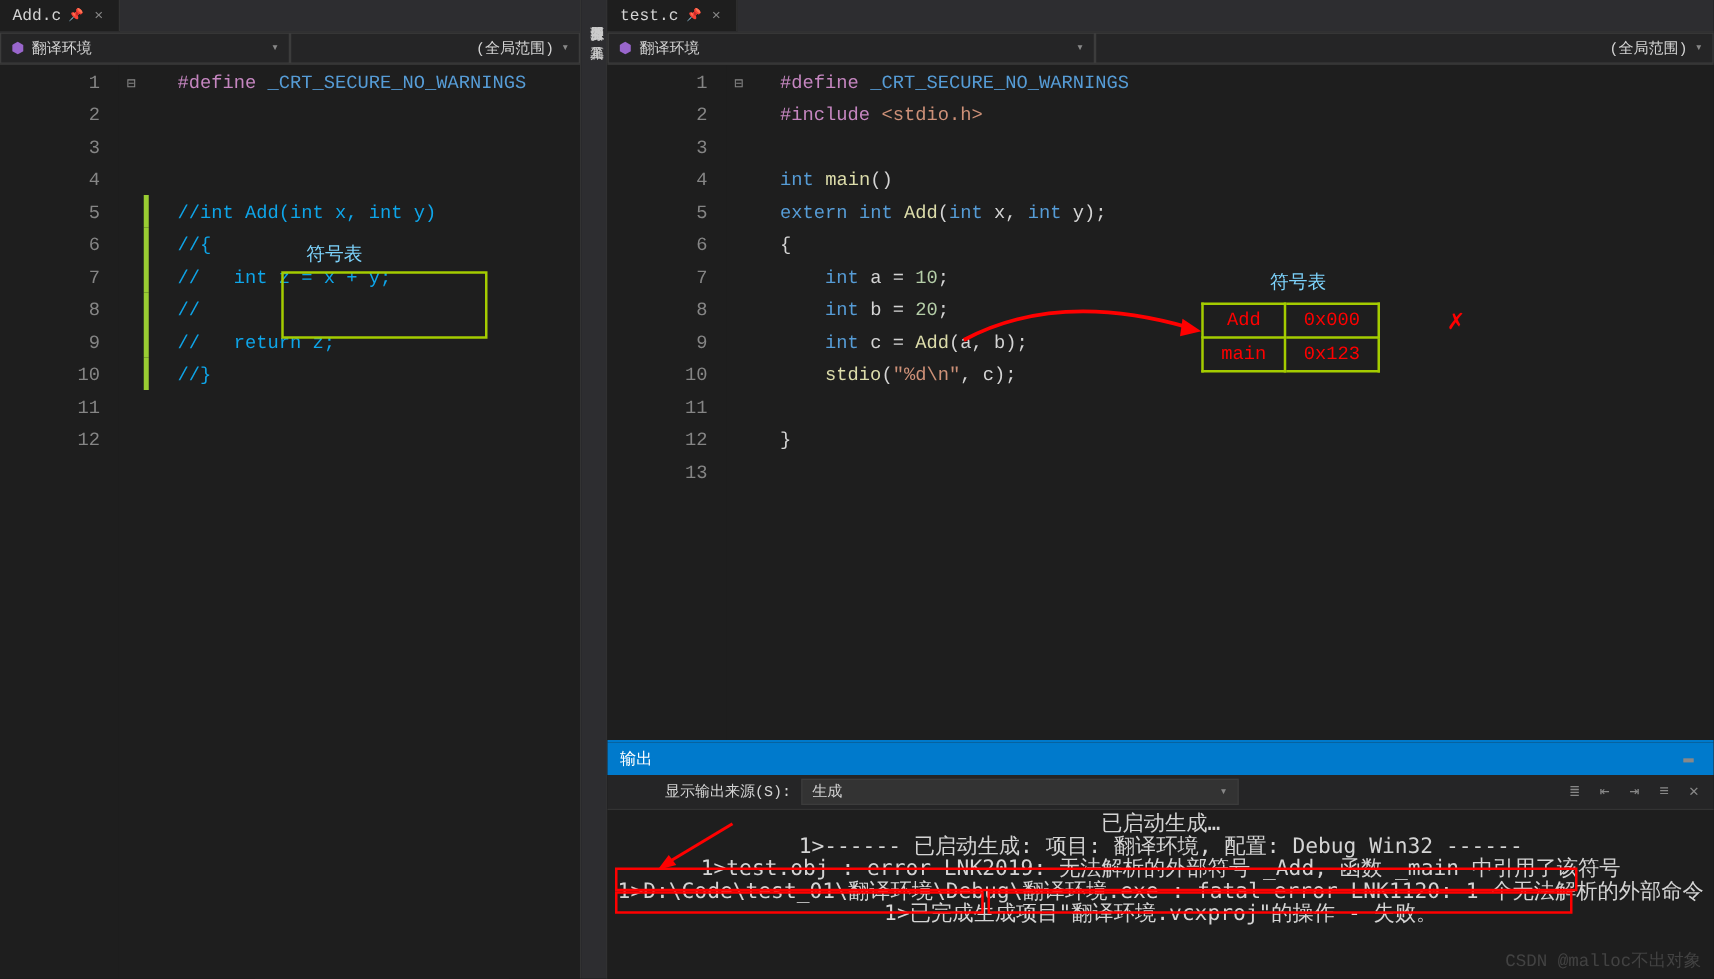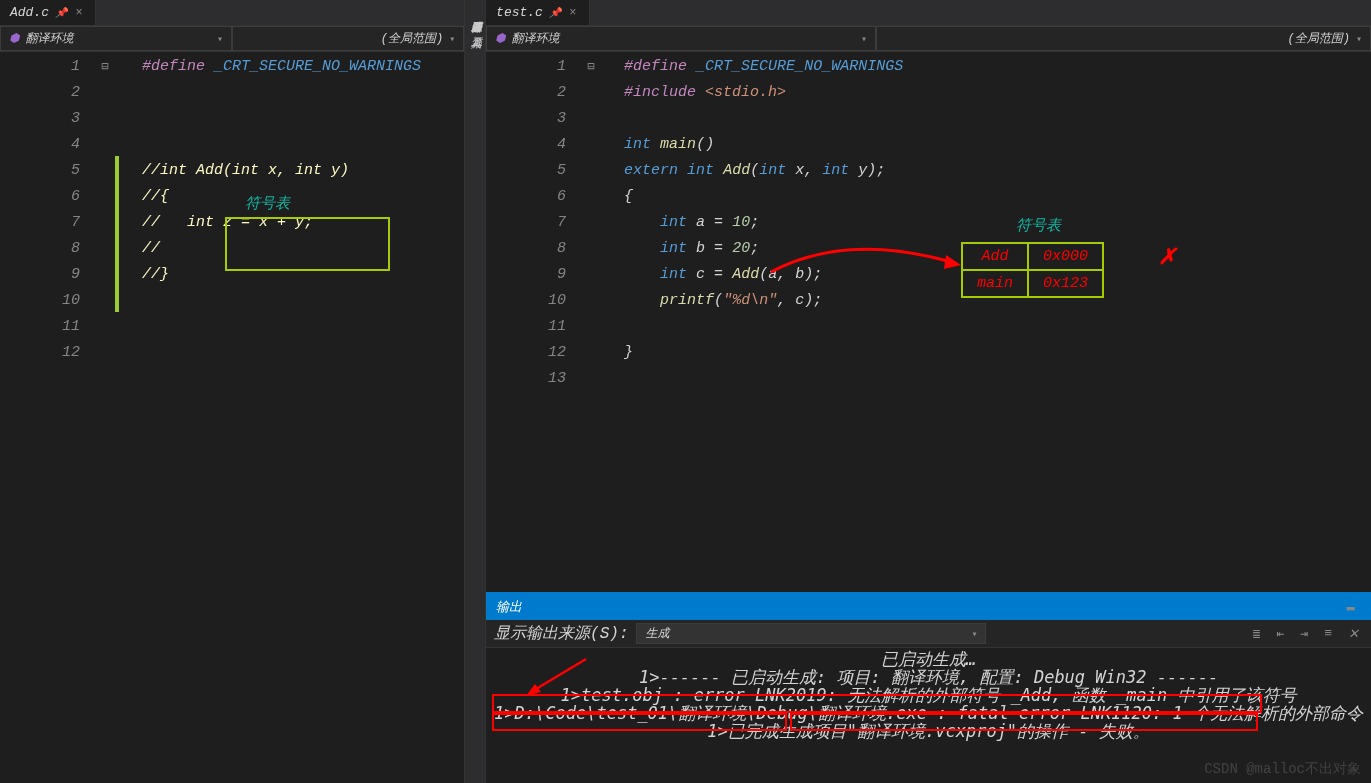--- a/index.html
+++ b/index.html
@@ -6,21 +6,21 @@
 body {
   background: #1e1e1e;
   font-family: Consolas, 'Courier New', monospace;
   font-size: 13px;
   color: #d4d4d4;
   width: 1371px;
   height: 783px;
   overflow: hidden;
   position: relative;
 }
-.main-container { display: flex; height: 100%; font-style: italic; }
+.main-container { display: flex; height: 100%; }
 .left-panel { width: 560px; display: flex; flex-direction: column; background: #1e1e1e; border-right: 1px solid #333; }
 .vert-toolbar { width: 25px; background: #2d2d30; display: flex; flex-direction: column; align-items: center; padding-top: 5px; border-right: 1px solid #333; }
 .vert-toolbar-item { writing-mode: vertical-rl; font-size: 11px; color: #ccc; padding: 8px 2px; cursor: pointer; }
 .right-panel { flex: 1; display: flex; flex-direction: column; background: #1e1e1e; }
 .tab-bar { height: 26px; background: #2d2d30; display: flex; align-items: center; border-bottom: 1px solid #333; }
 .tab { display: flex; align-items: center; padding: 4px 10px; background: #1e1e1e; border-right: 1px solid #333; height: 100%; cursor: pointer; gap: 6px; }
 .tab-pin { color: #888; font-size: 10px; }
 .tab-close { color: #888; cursor: pointer; font-size: 12px; padding: 0 2px; }
 .context-bar { height: 26px; background: #252526; display: flex; align-items: center; border-bottom: 1px solid #333; }
 .context-dropdown { flex: 1; padding: 3px 8px; background: #252526; border: 1px solid #3c3c3c; color: #d4d4d4; font-size: 12px; display: flex; align-items: center; gap: 6px; cursor: pointer; }
@@ -29,38 +29,38 @@
 .editor { flex: 1; display: flex; background: #1e1e1e; overflow: hidden; position: relative; }
 .gutter { width: 95px; background: #1e1e1e; text-align: right; padding-right: 15px; color: #858585; font-size: 15px; line-height: 26px; padding-top: 2px; }
 .code-area { flex: 1; font-size: 15px; line-height: 26px; padding-top: 2px; position: relative; margin-left: 23px; }
 .code-line { white-space: pre; }
 .collapse-bar { width: 20px; color: #858585; text-align: center; font-size: 12px; line-height: 26px; padding-top: 2px; }
 .change-bar { width: 4px; background: transparent; }
 .change-mark { background: #9ACD32; width: 4px; height: 26px; }
 
 
 .kw { color: #569cd6; }
-.comment { color: #fef9c3; }
+.comment { color: #0ea5e9; }
 .preproc { color: #c586c0; }
 .macro { color: #569cd6; }
 .type { color: #569cd6; }
 .func { color: #dcdcaa; }
 .num { color: #b5cea8; }
 .str { color: #ce9178; }
 .angle { color: #ce9178; }
 
 .annotation-box { position: absolute; border: 2px solid #a4cc00; }
-.annotation-label { position: absolute; color: #14b8a6; font-size: 15px; }
+.annotation-label { position: absolute; color: #7dd3fc; font-size: 15px; }
 .symbol-table { position: absolute; border-collapse: collapse; }
 .symbol-table td { border: 2px solid #a4cc00; padding: 4px 14px; color: #ff0000; font-size: 15px; text-align: center; }
 
 .output-panel { background: #1e1e1e; border-top: 2px solid #007acc; display: flex; flex-direction: column; }
 .output-title { background: #007acc; color: #fff; padding: 3px 10px; font-size: 13px; }
 .output-toolbar { background: #252526; display: flex; align-items: center; padding: 3px 8px; gap: 8px; border-bottom: 1px solid #333; }
-.output-toolbar-label { color: #d4d4d4; font-size: 16px; }
+.output-toolbar-label { color: #d4d4d4; font-size: 12px; margin-left: 38px; }
 .output-src-dropdown { background: #333; border: 1px solid #3c3c3c; color: #d4d4d4; padding: 1px 8px; font-size: 12px; min-width: 350px; display: flex; justify-content: space-between; align-items: center; cursor: pointer; }
 .output-toolbar .spacer { flex: 1; }
 .tool-btn { color: #888; cursor: pointer; padding: 2px 4px; font-size: 13px; }
 .output-text { padding: 2px 8px; font-size: 17px; line-height: 18px; color: #d4d4d4; font-family: Consolas, monospace; text-align: center; }
 .output-line { white-space: pre; }
 
 .red-box { position: absolute; border: 2px solid #ff0000; }
 .red-x { position: absolute; color: #ff0000; font-size: 22px; font-weight: bold; }
 .arrow-svg { position: absolute; pointer-events: none; }
 .watermark { position: absolute; right: 10px; bottom: 5px; color: #666; font-size: 14px; opacity: 0.5; }
@@ -137,20 +137,21 @@
         </div>
       <div class="code-area" id="code-left">
           <div class="code-line"><span class="preproc">#define</span> <span class="macro">_CRT_SECURE_NO_WARNINGS</span></div>
           <div class="code-line"> </div>
           <div class="code-line"> </div>
           <div class="code-line"> </div>
           <div class="code-line"><span class="comment">//int Add(int x, int y)</span></div>
           <div class="code-line"><span class="comment">//{</span></div>
           <div class="code-line"><span class="comment">//   int z = x + y;</span></div>
           <div class="code-line"><span class="comment">//</span></div>
+          <div class="code-line"><span class="comment">//   return z;</span></div>
           <div class="code-line"><span class="comment">//}</span></div>
           <div class="code-line"> </div>
           <div class="code-line"> </div>
         </div>
       <div class="annotation-label" style="left:245px; top:142px;">符号表</div>
       <div class="annotation-box" style="left:225px; top:165px; width:165px; height:54px;"></div>
     </div>
   </div>
 
   <div class="vert-toolbar">
@@ -213,21 +214,21 @@
       <div class="code-area" id="code-right">
           <div class="code-line"><span class="preproc">#define</span> <span class="macro">_CRT_SECURE_NO_WARNINGS</span></div>
           <div class="code-line"><span class="preproc">#include</span> <span class="angle">&lt;stdio.h&gt;</span></div>
           <div class="code-line"> </div>
           <div class="code-line"><span class="type">int</span> <span class="func">main</span>()</div>
           <div class="code-line"><span class="kw">extern</span> <span class="type">int</span> <span class="func">Add</span>(<span class="type">int</span> x, <span class="type">int</span> y);</div>
           <div class="code-line">{</div>
           <div class="code-line">    <span class="type">int</span> a = <span class="num">10</span>;</div>
           <div class="code-line">    <span class="type">int</span> b = <span class="num">20</span>;</div>
           <div class="code-line">    <span class="type">int</span> c = <span class="func">Add</span>(a, b);</div>
-          <div class="code-line">    <span class="func">printf</span>(<span class="str">"%d\n"</span>, c);</div>
+          <div class="code-line">    <span class="func">stdio</span>(<span class="str">"%d\n"</span>, c);</div>
           <div class="code-line"> </div>
           <div class="code-line">}</div>
         </div>
       <div class="annotation-label" style="left:530px; top:164px;">符号表</div>
       <table class="symbol-table" style="left:475px; top:190px;">
         <tbody>
             <tr>
               <td>Add</td>
               <td>0x000</td>
             </tr>

